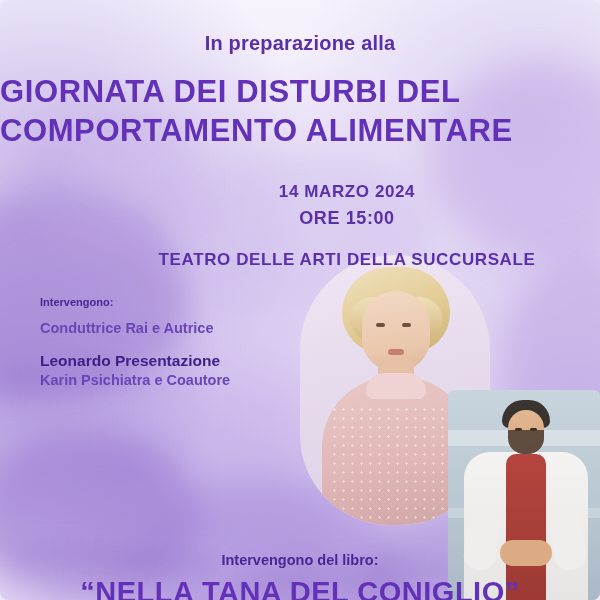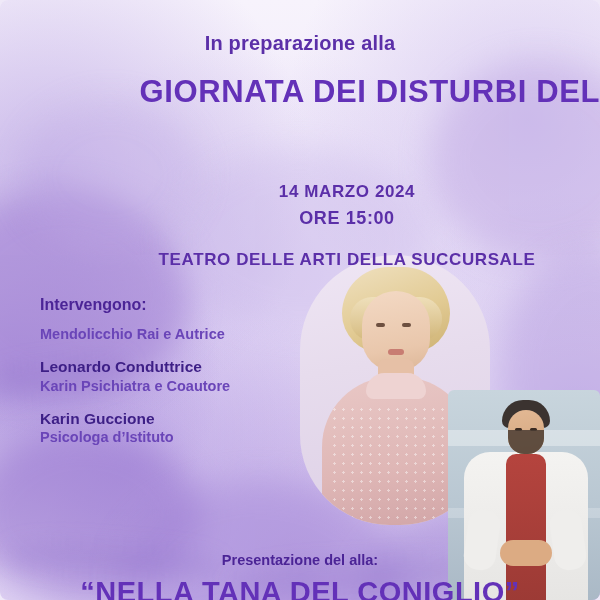--- a/index.html
+++ b/index.html
@@ -78,21 +78,21 @@
     font-weight: bold;
     color: #5b2fa8;
     letter-spacing: 0.2px;
   }
 
   .title {
     position: absolute;
     top: 72px;
     left: 0;
     width: 600px;
-    text-align: right;
+    text-align: left;
     font-size: 31px;
     line-height: 1.27;
     font-weight: bold;
     color: #6331b8;
     letter-spacing: 0.6px;
   }
   .title-line { display: block; }
 
   .event-info {
     position: absolute;
@@ -109,21 +109,21 @@
   .event-time  { font-size: 18px; line-height: 1.45; }
   .event-place { font-size: 17px; line-height: 1.55; margin-top: 16px; }
 
   .speakers {
     position: absolute;
     left: 40px;
     top: 296px;
     width: 300px;
   }
   .speakers-label {
-    font-size: 16px;
+    font-size: 11px;
     font-weight: bold;
     color: #4b2496;
     margin-bottom: 11px;
   }
   .speaker {
     margin-bottom: 15px;
   }
   .speaker-name {
     font-size: 15.5px;
     font-weight: bold;
@@ -364,44 +364,41 @@
     </div>
     <div class="man-beard"></div>
   </div>
 
   <div class="content">
 
     <div class="pretitle">In preparazione alla</div>
 
     <div class="title">
       <span class="title-line">GIORNATA DEI DISTURBI DEL</span>
+      <span class="title-line">COMPORTAMENTO ALIMENTARE</span>
     </div>
 
     <div class="event-info">
       <div class="event-date">14 MARZO 2024</div>
       <div class="event-time">ORE 15:00</div>
       <div class="event-place">TEATRO DELLE ARTI DELLA SUCCURSALE</div>
     </div>
 
     <div class="speakers">
       <div class="speakers-label">Intervengono:</div>
 
 
       <div class="speaker">
-        <div class="speaker-role">Mendolicchio Rai e Autrice</div>
+        <div class="speaker-role">Conduttrice Rai e Autrice</div>
       </div>
 
       <div class="speaker">
-        <div class="speaker-name">Leonardo Conduttrice</div>
+        <div class="speaker-name">Leonardo Presentazione</div>
         <div class="speaker-role">Karin Psichiatra e Coautore</div>
       </div>
 
-      <div class="speaker">
-        <div class="speaker-name">Karin Guccione</div>
-        <div class="speaker-role">Psicologa d’Istituto</div>
-      </div>
     </div>
 
-    <div class="book-intro">Presentazione del alla:</div>
+    <div class="book-intro">Intervengono del libro:</div>
     <div class="book-title">“NELLA TANA DEL CONIGLIO”</div>
 
   </div>
 </div>
 
 </body></html>

